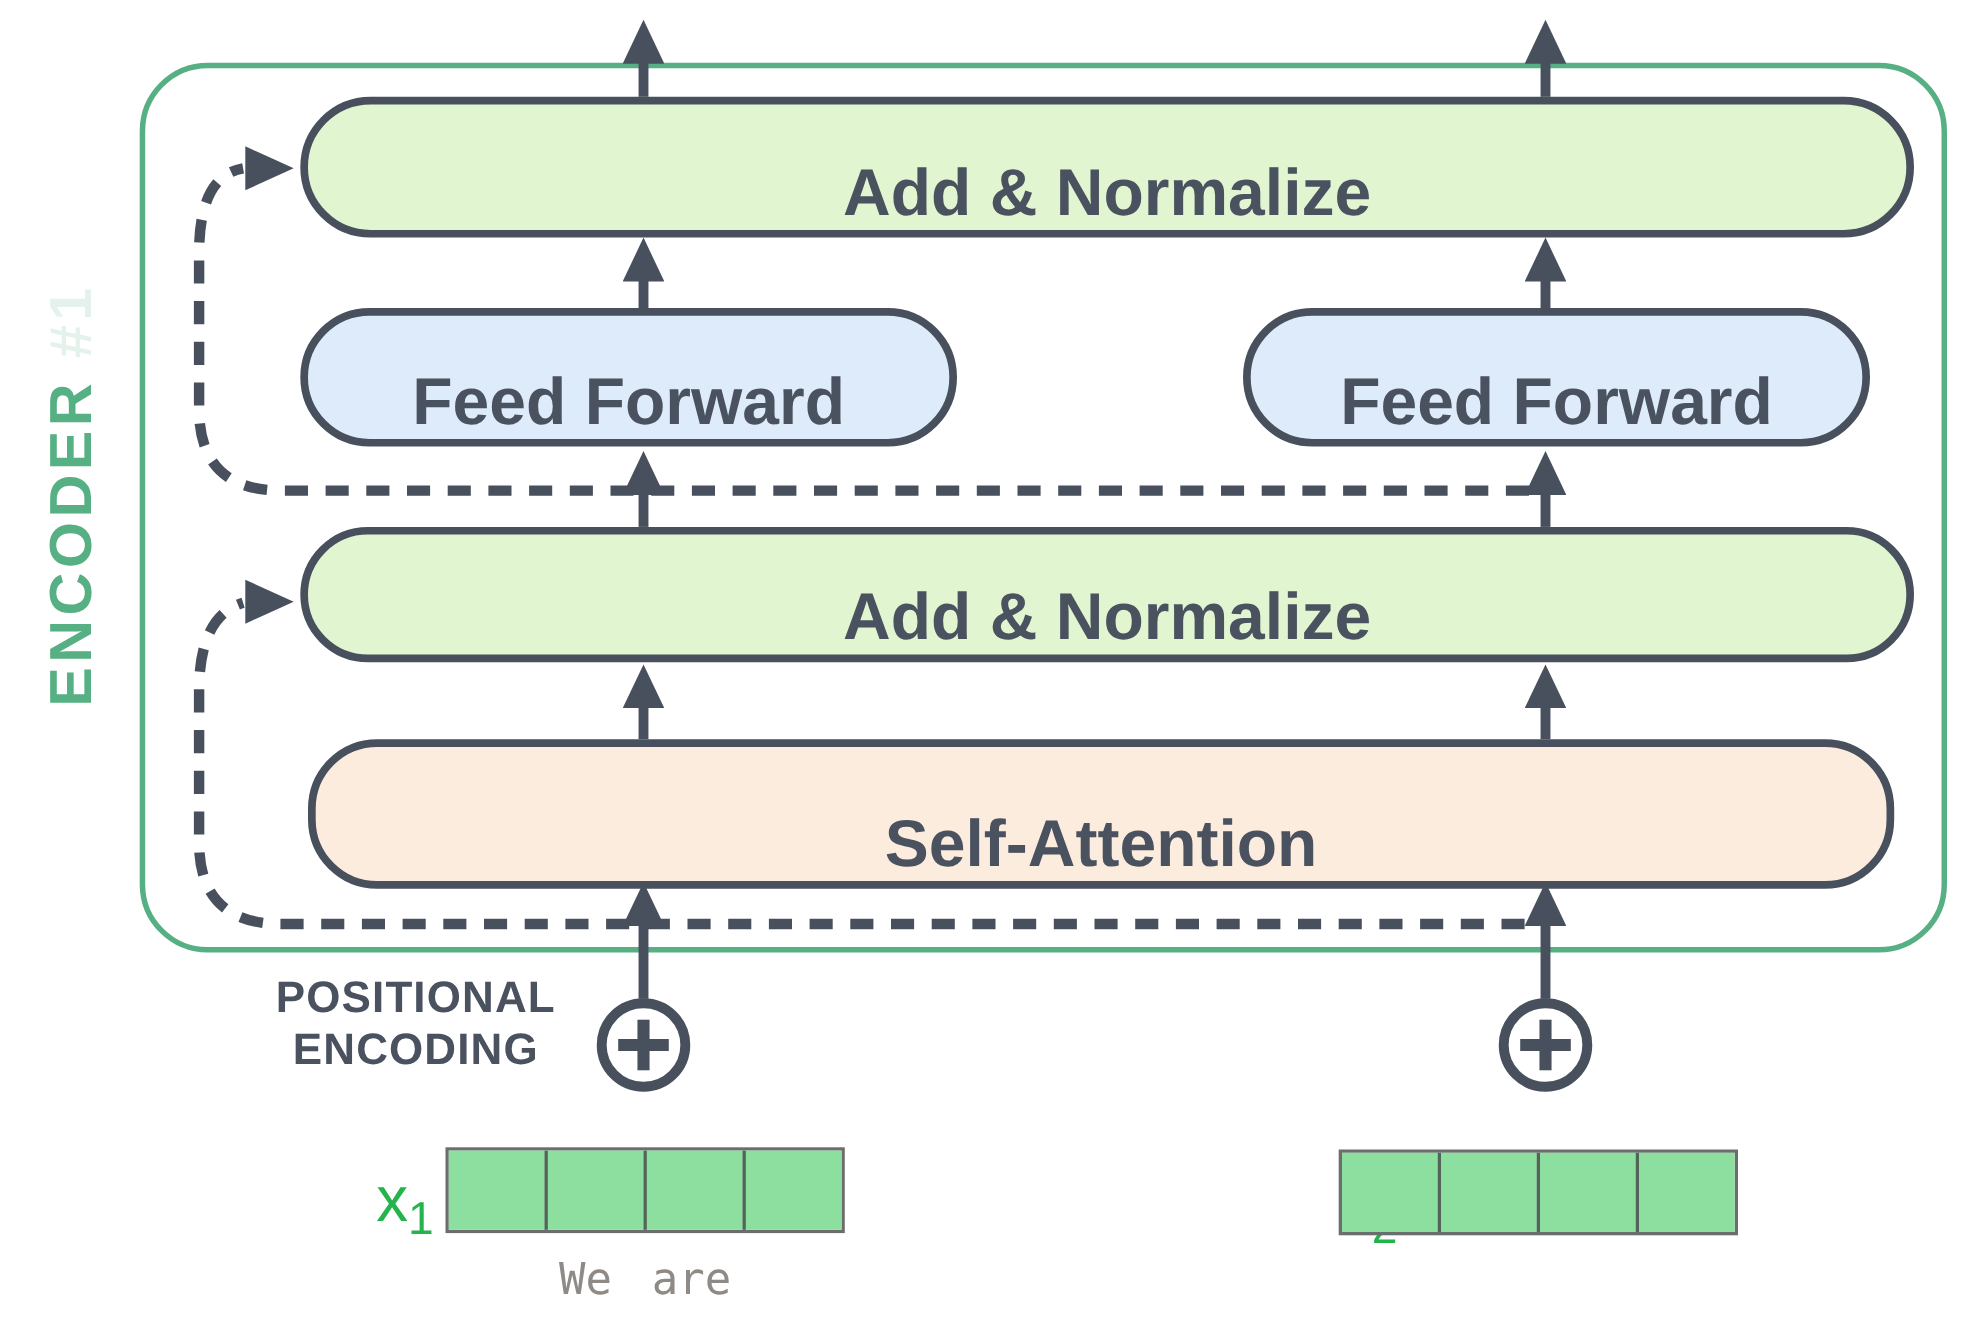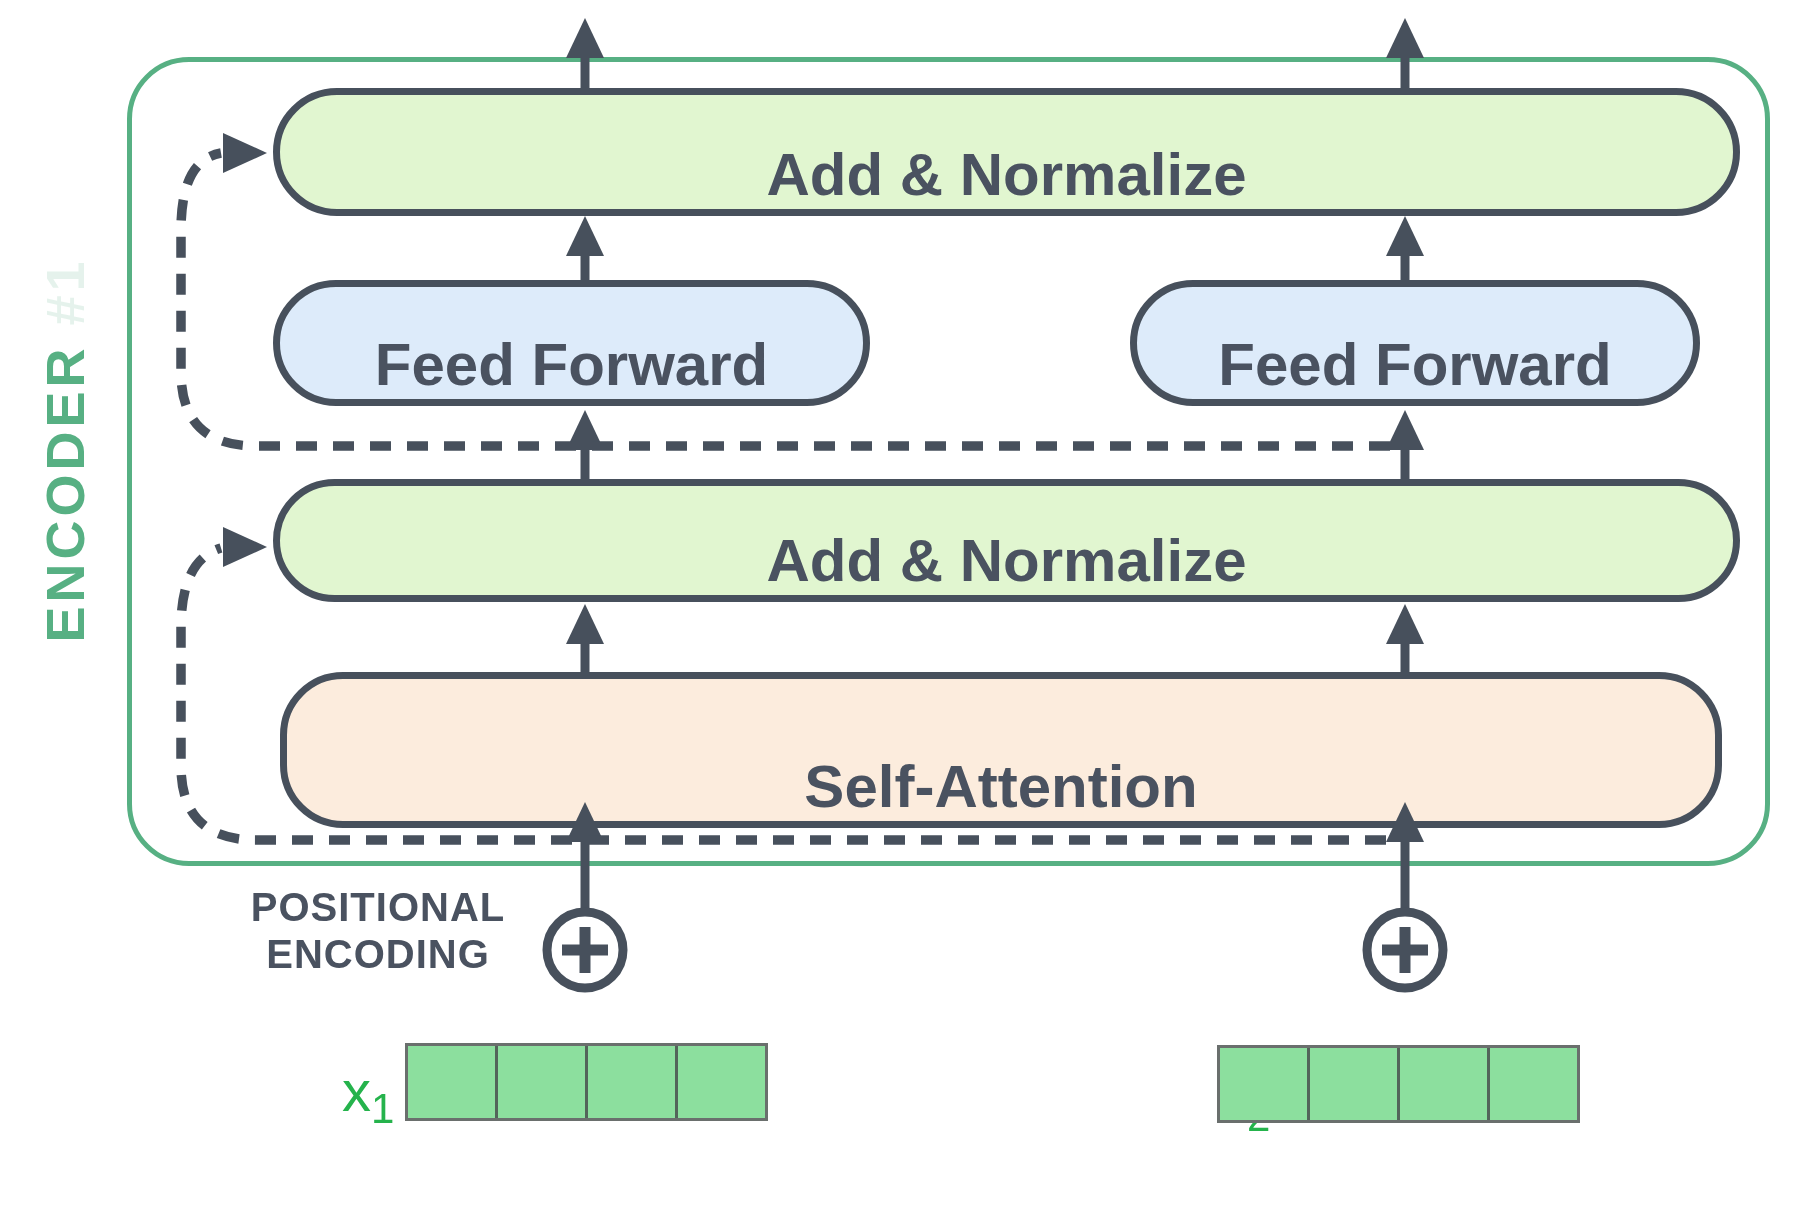--- a/index.html
+++ b/index.html
@@ -28,21 +28,21 @@
     font-size:60px;font-weight:600;color:var(--text-dark,#4a5260);
     white-space:nowrap;
   }
   .addnorm{background:var(--addnorm-fill,#e1f6d0);}
   .ff{background:var(--ff-fill,#ddebfa);}
   .attn{background:var(--attention-fill,#fcecdd);}
   #addnorm-top{left:273px;top:88px;width:1467px;height:128px;border-radius:64px;}
   #ff-left{left:273px;top:280px;width:597px;height:126px;border-radius:63px;}
   #ff-right{left:1130px;top:280px;width:570px;height:126px;border-radius:63px;}
   #addnorm-bottom{left:273px;top:479px;width:1467px;height:123px;border-radius:62px;}
-  #self-attn{left:280px;top:672px;width:1442px;height:156px;border-radius:63px;}
+  #self-attn{left:280px;top:672px;width:1442px;height:136px;border-radius:63px;}
   
   .pos-enc{
     position:absolute;left:238px;top:884px;width:280px;text-align:center;
     font-size:40px;font-weight:700;color:var(--text-dark,#4a5260);line-height:1.17;
     letter-spacing:1px;
   }
   
   svg.connectors{position:absolute;left:0;top:0;pointer-events:none;}
   .solid-arrow{stroke:var(--box-border,#47505c);stroke-width:9;}
   .dashed-path{stroke:var(--box-border,#47505c);stroke-width:9.5;fill:none;stroke-dasharray:21 16;}
@@ -142,20 +142,21 @@
     </g>
   </svg>
 
   <div class="tok-label" id="tok-label-1"><span>x</span><sub>1</sub></div>
   <div class="vec" id="vec-1">
     <div class="cell"></div>
   <div class="cell"></div>
       <div class="cell"></div>
       <div class="cell"></div>
     </div>
+  <div class="words" id="words-1">We are</div>
 
   <div class="tok-label" id="tok-label-2"><span>x</span><sub>2</sub></div>
   <div class="vec" id="vec-2">
     <div class="cell"></div>
   <div class="cell"></div>
       <div class="cell"></div>
       <div class="cell"></div>
     </div>
 
 </div>

